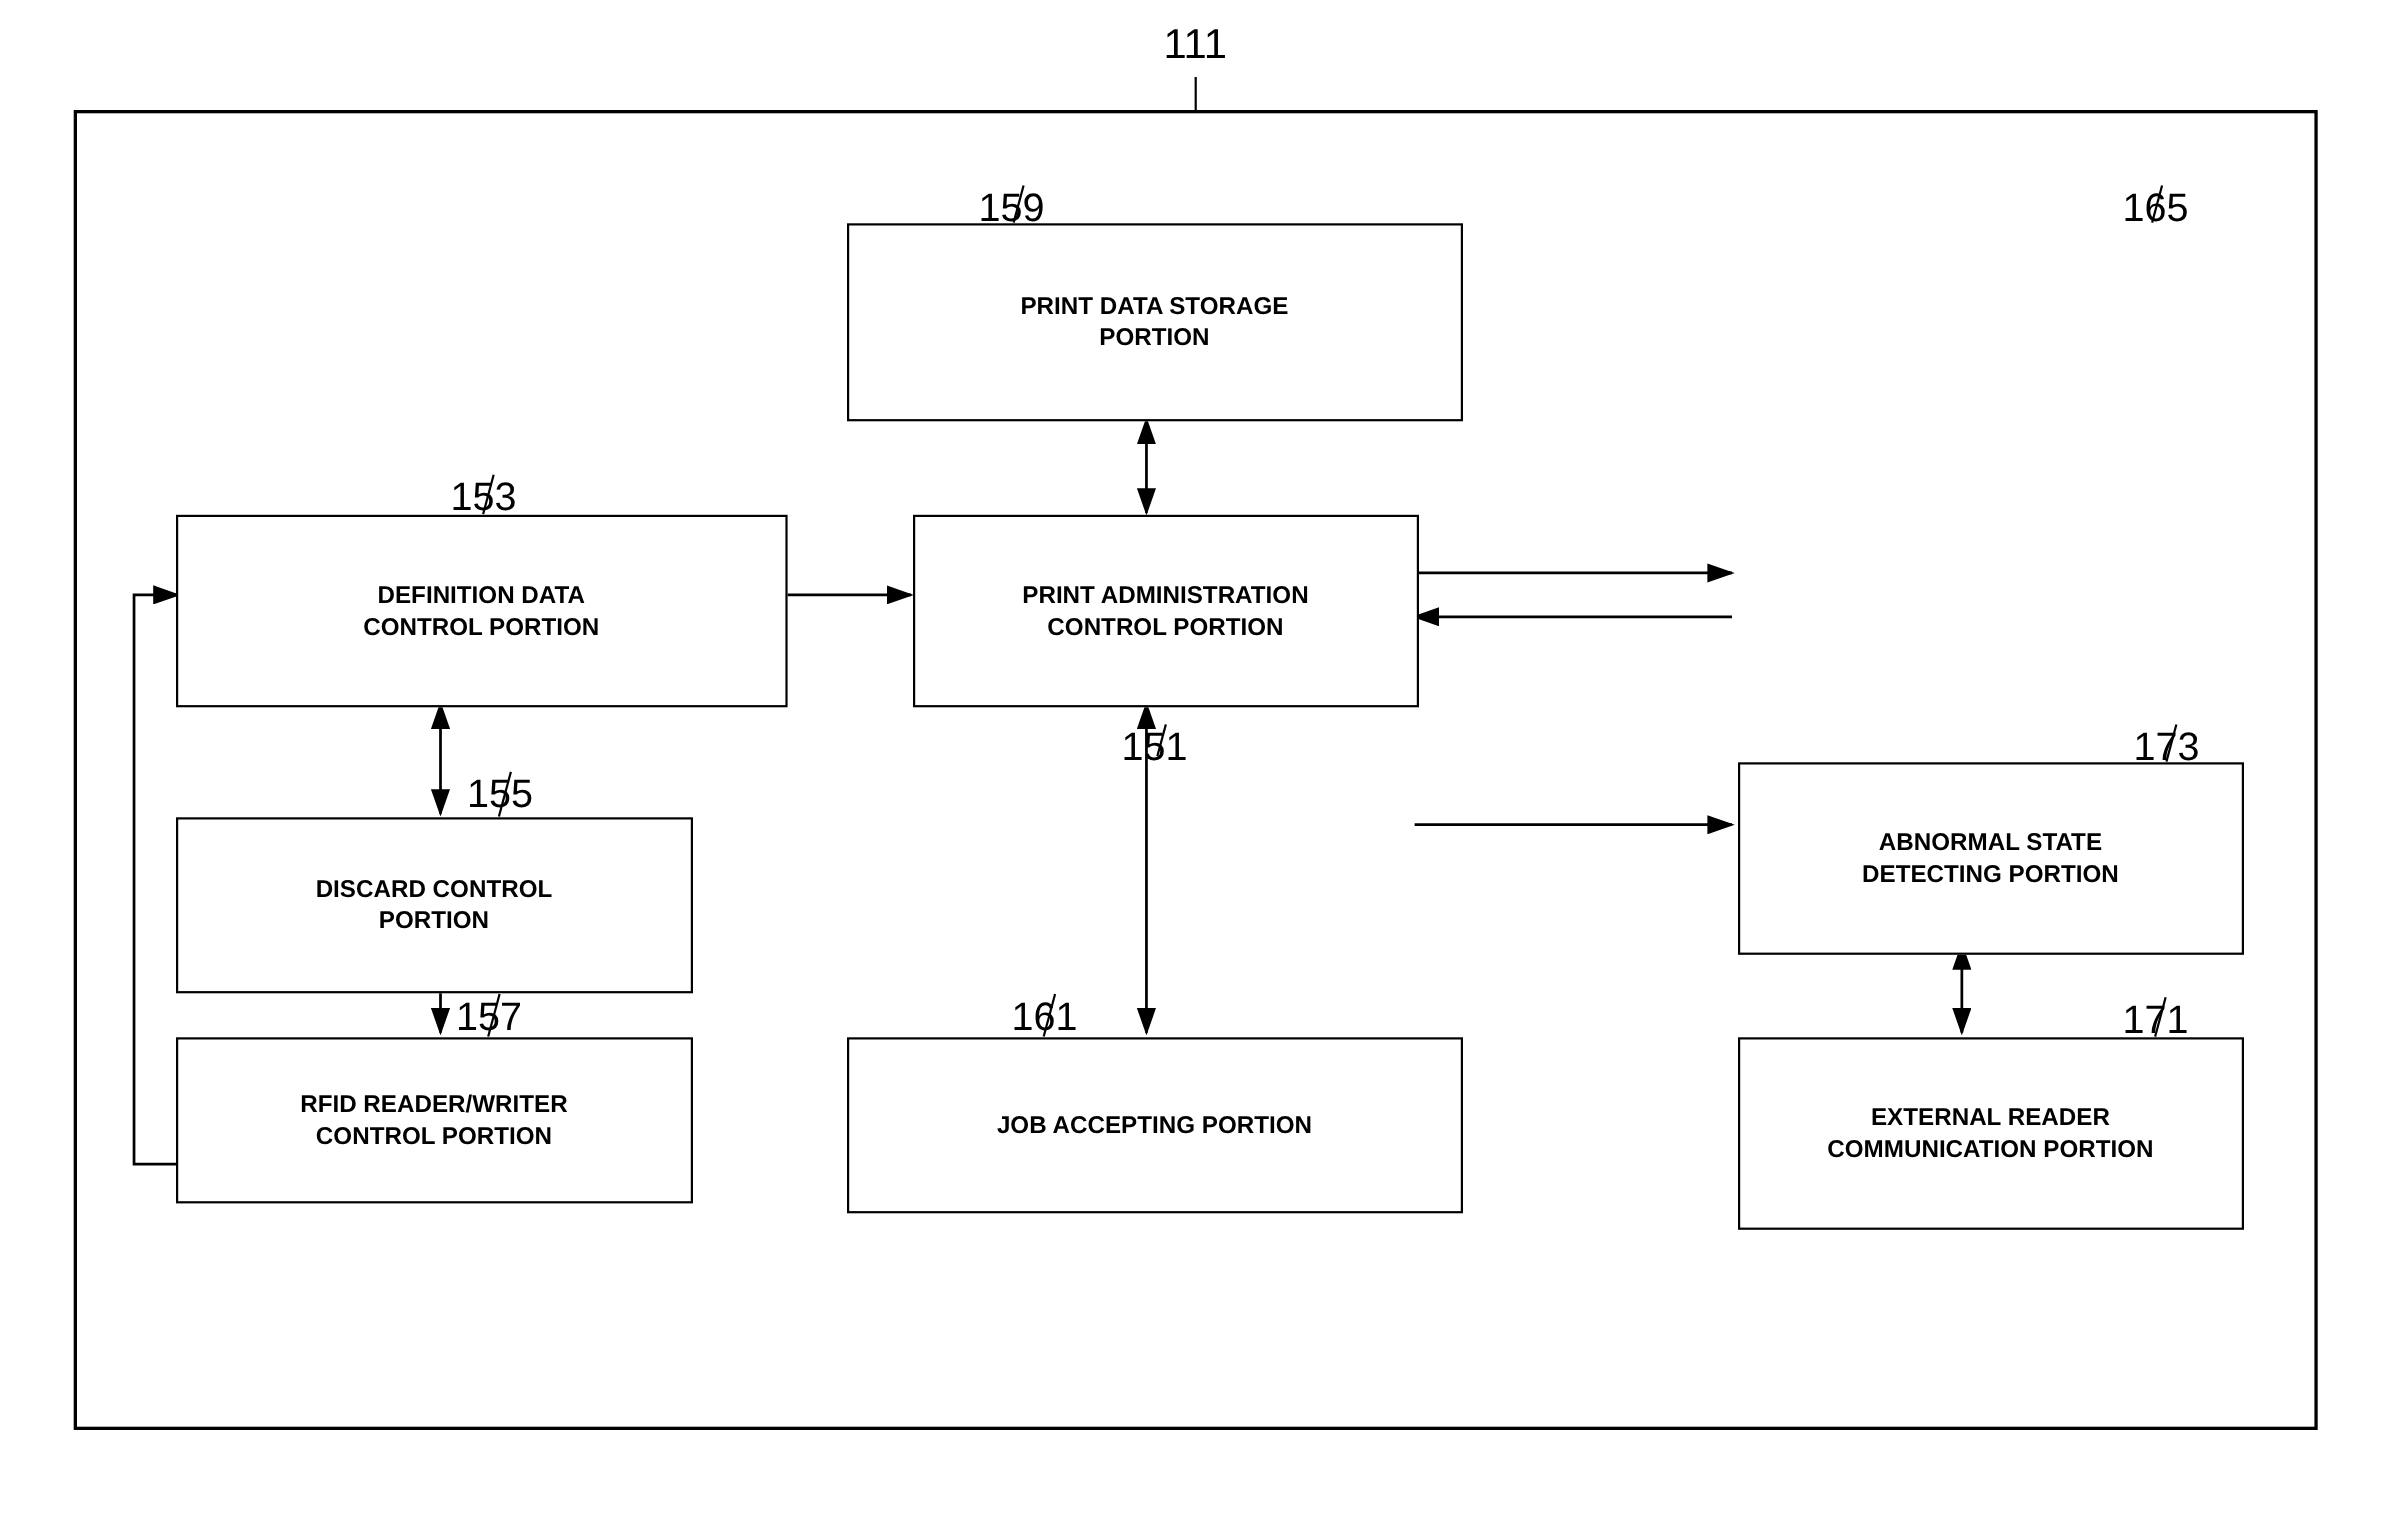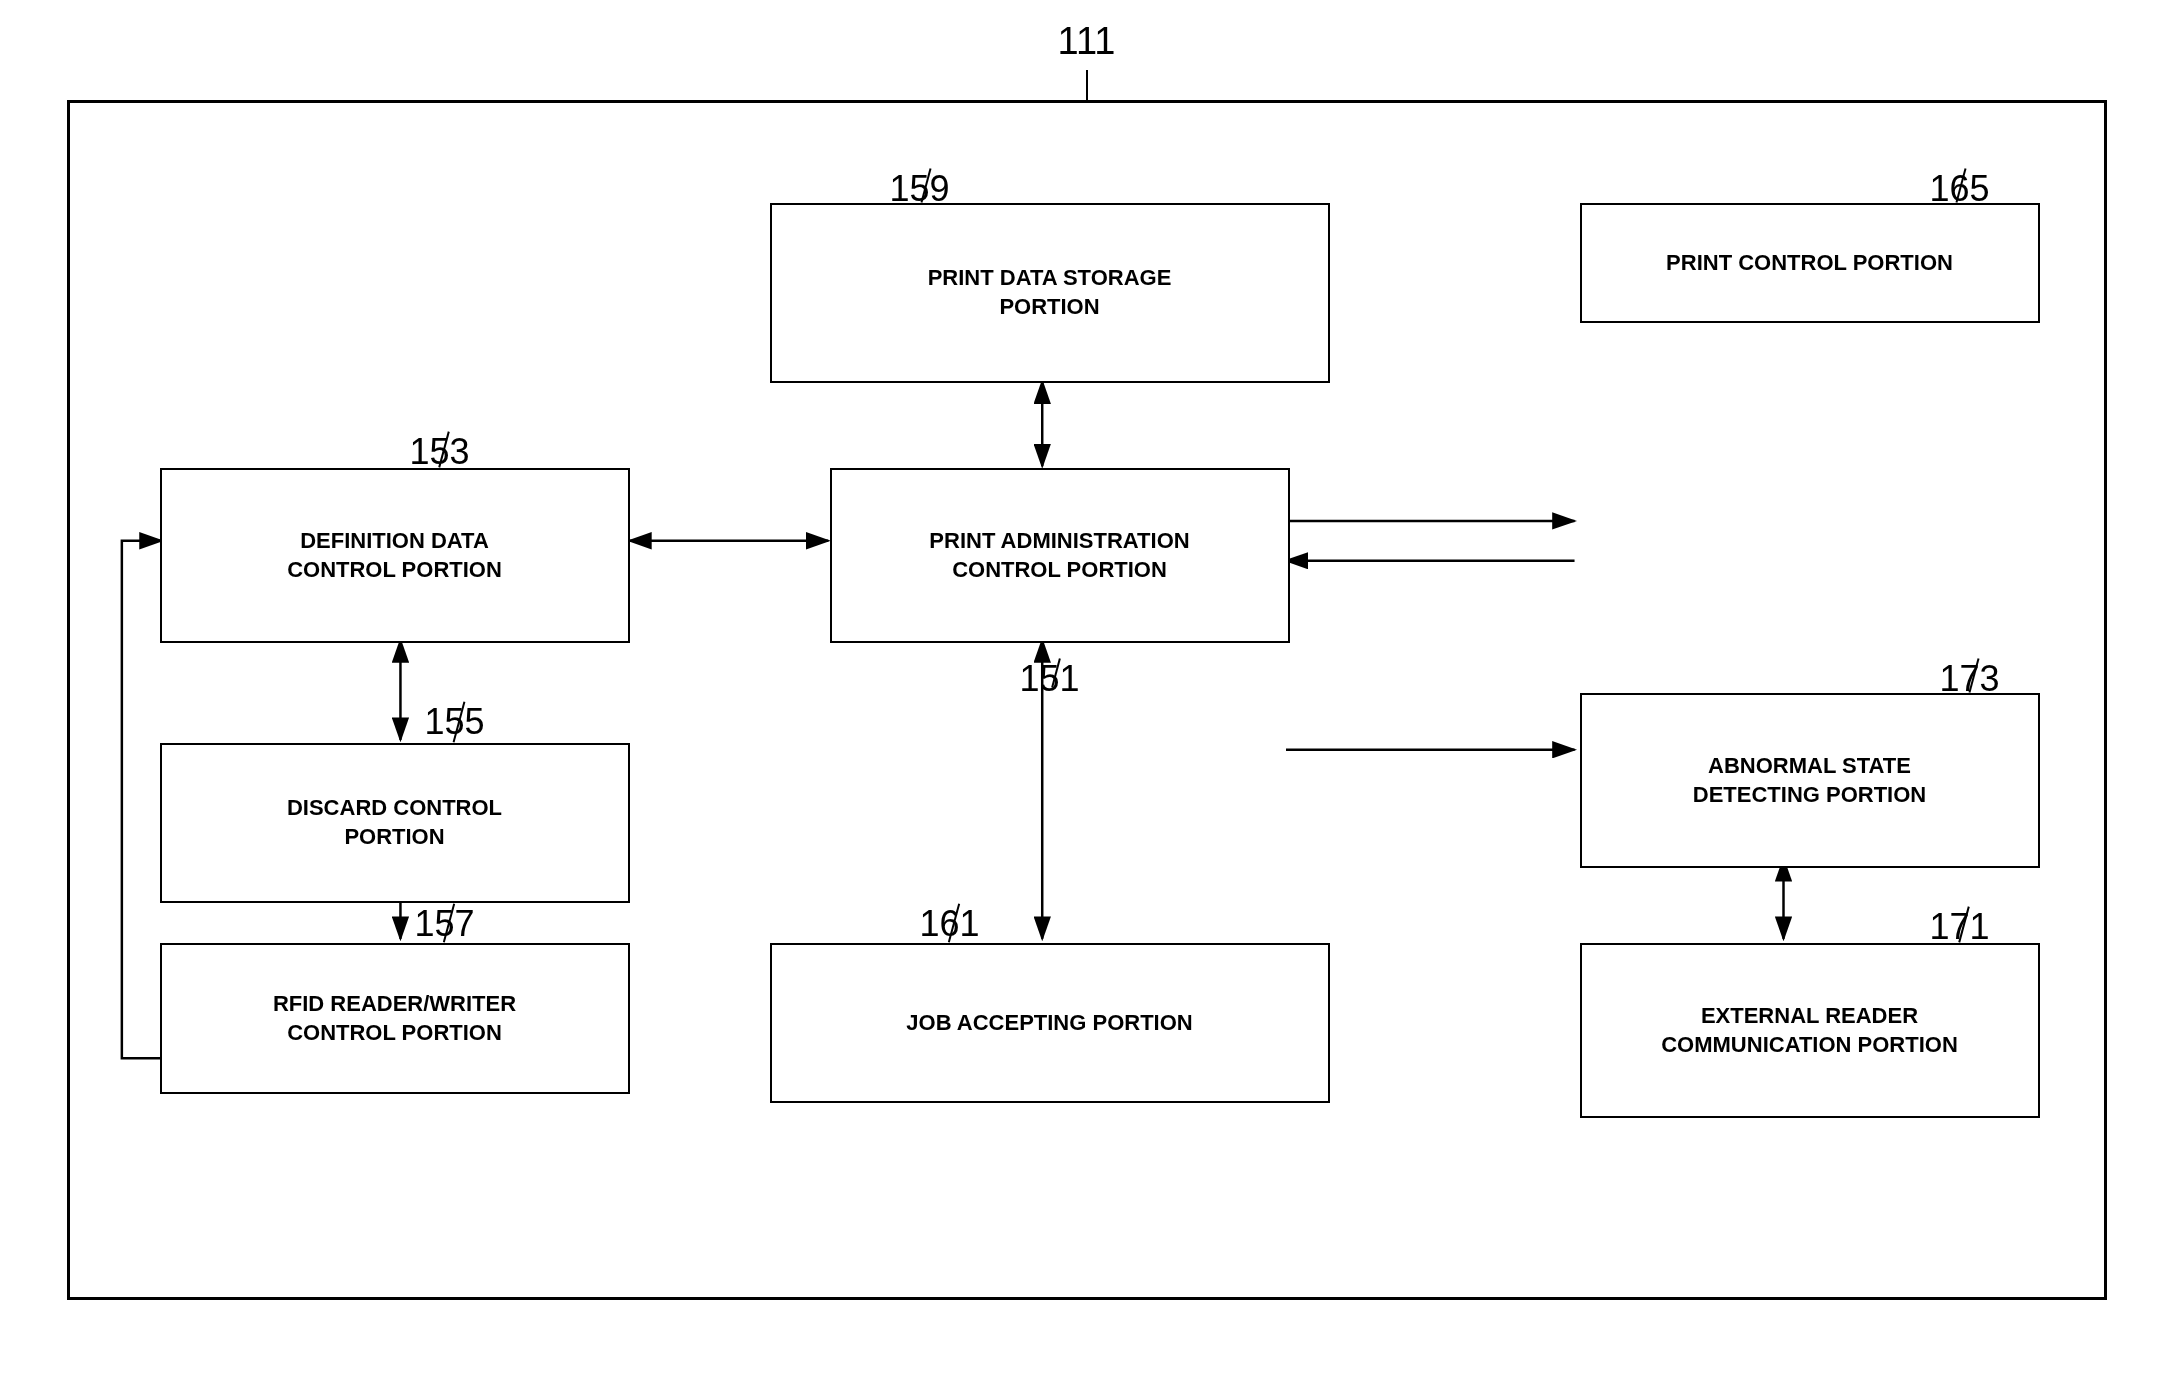--- a/index.html
+++ b/index.html
@@ -130,28 +130,25 @@
     </svg>
 
     <div class="block" style="left: 700px; top: 100px; width: 560px; height: 180px;">
       <span style="white-space: pre-line;">PRINT DATA STORAGE
 PORTION</span>
     </div>
 
     <div class="ref-num" style="left: 820px; top: 65px;">159</div>
     <div style="position:absolute; left:855px; top:65px; width:2px; height:35px; background:#000; transform:rotate(15deg);"></div>
 
-    <div class="block" style="left: 1510px; top: 100px; width: 460px; height: 120px;">
-      <span style="white-space: pre-line;">PRINT CONTROL PORTION</span>
-    </div>
 
     <div class="ref-num" style="left: 1860px; top: 65px;">165</div>
     <div style="position:absolute; left:1890px; top:65px; width:2px; height:35px; background:#000; transform:rotate(15deg);"></div>
 
-    <div class="block" style="left: 90px; top: 365px; width: 470px; height: 175px;">
+    <div class="block" style="left: 90px; top: 365px; width: 556px; height: 175px;">
       <span style="white-space: pre-line;">DEFINITION DATA
 CONTROL PORTION</span>
     </div>
 
     <div class="ref-num" style="left: 340px; top: 328px;">153</div>
     <div style="position:absolute; left:373px; top:328px; width:2px; height:37px; background:#000; transform:rotate(15deg);"></div>
 
     <div class="block" style="left: 760px; top: 365px; width: 460px; height: 175px;">
       <span style="white-space: pre-line;">PRINT ADMINISTRATION
 CONTROL PORTION</span>

